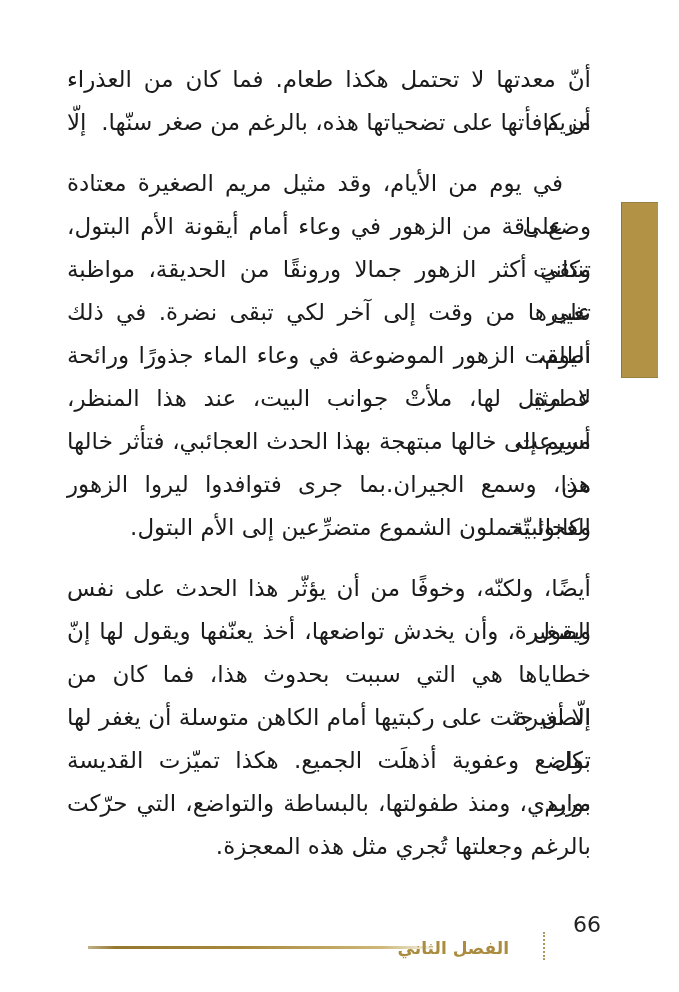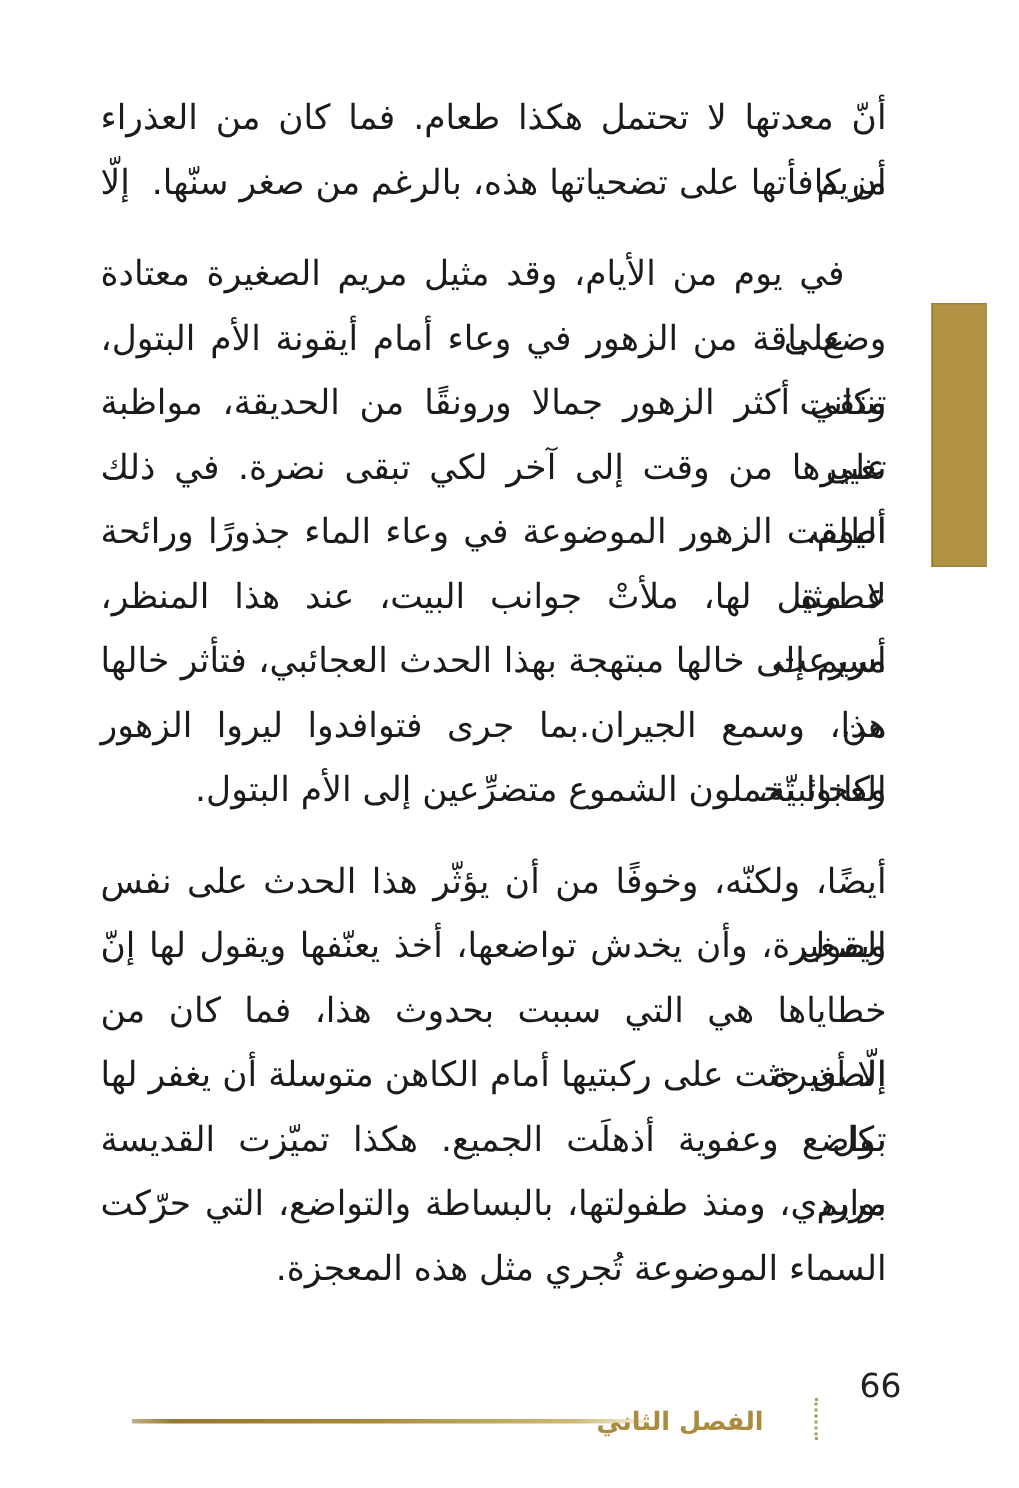--- a/index.html
+++ b/index.html
@@ -115,21 +115,21 @@
         <div class="line">هذا، وسمع الجيران.بما جرى فتوافدوا ليروا الزهور العجائبيّة،</div>
         <div class="line last">وكانوا تحملون الشموع متضرِّعين إلى الأم البتول.</div>
       </div>
       <div class="para">
         <div class="line">أيضًا، ولكنّه، وخوفًا من أن يؤثّر هذا الحدث على نفس ويقول</div>
         <div class="line">الصغيرة، وأن يخدش تواضعها، أخذ يعنّفها ويقول لها إنّ</div>
         <div class="line">خطاياها هي التي سببت بحدوث هذا، فما كان من الصغيرة</div>
         <div class="line">إلّا أن جثت على ركبتيها أمام الكاهن متوسلة أن يغفر لها بكل</div>
         <div class="line">تواضع وعفوية أذهلَت الجميع. هكذا تميّزت القديسة مريم</div>
         <div class="line">بواردي، ومنذ طفولتها، بالبساطة والتواضع، التي حرّكت</div>
-        <div class="line last">السماء الموضوعة تُجري مثل هذه المعجزة.</div>
+        <div class="line last">بالرغم وجعلتها تُجري مثل هذه المعجزة.</div>
       </div>
     </main>
 
   <footer>
     <div class="footer-rule"></div>
     <div class="chapter-label">الفصل الثاني</div>
     <div class="footer-dots"></div>
     <div class="page-number">66</div>
   </footer>
 

